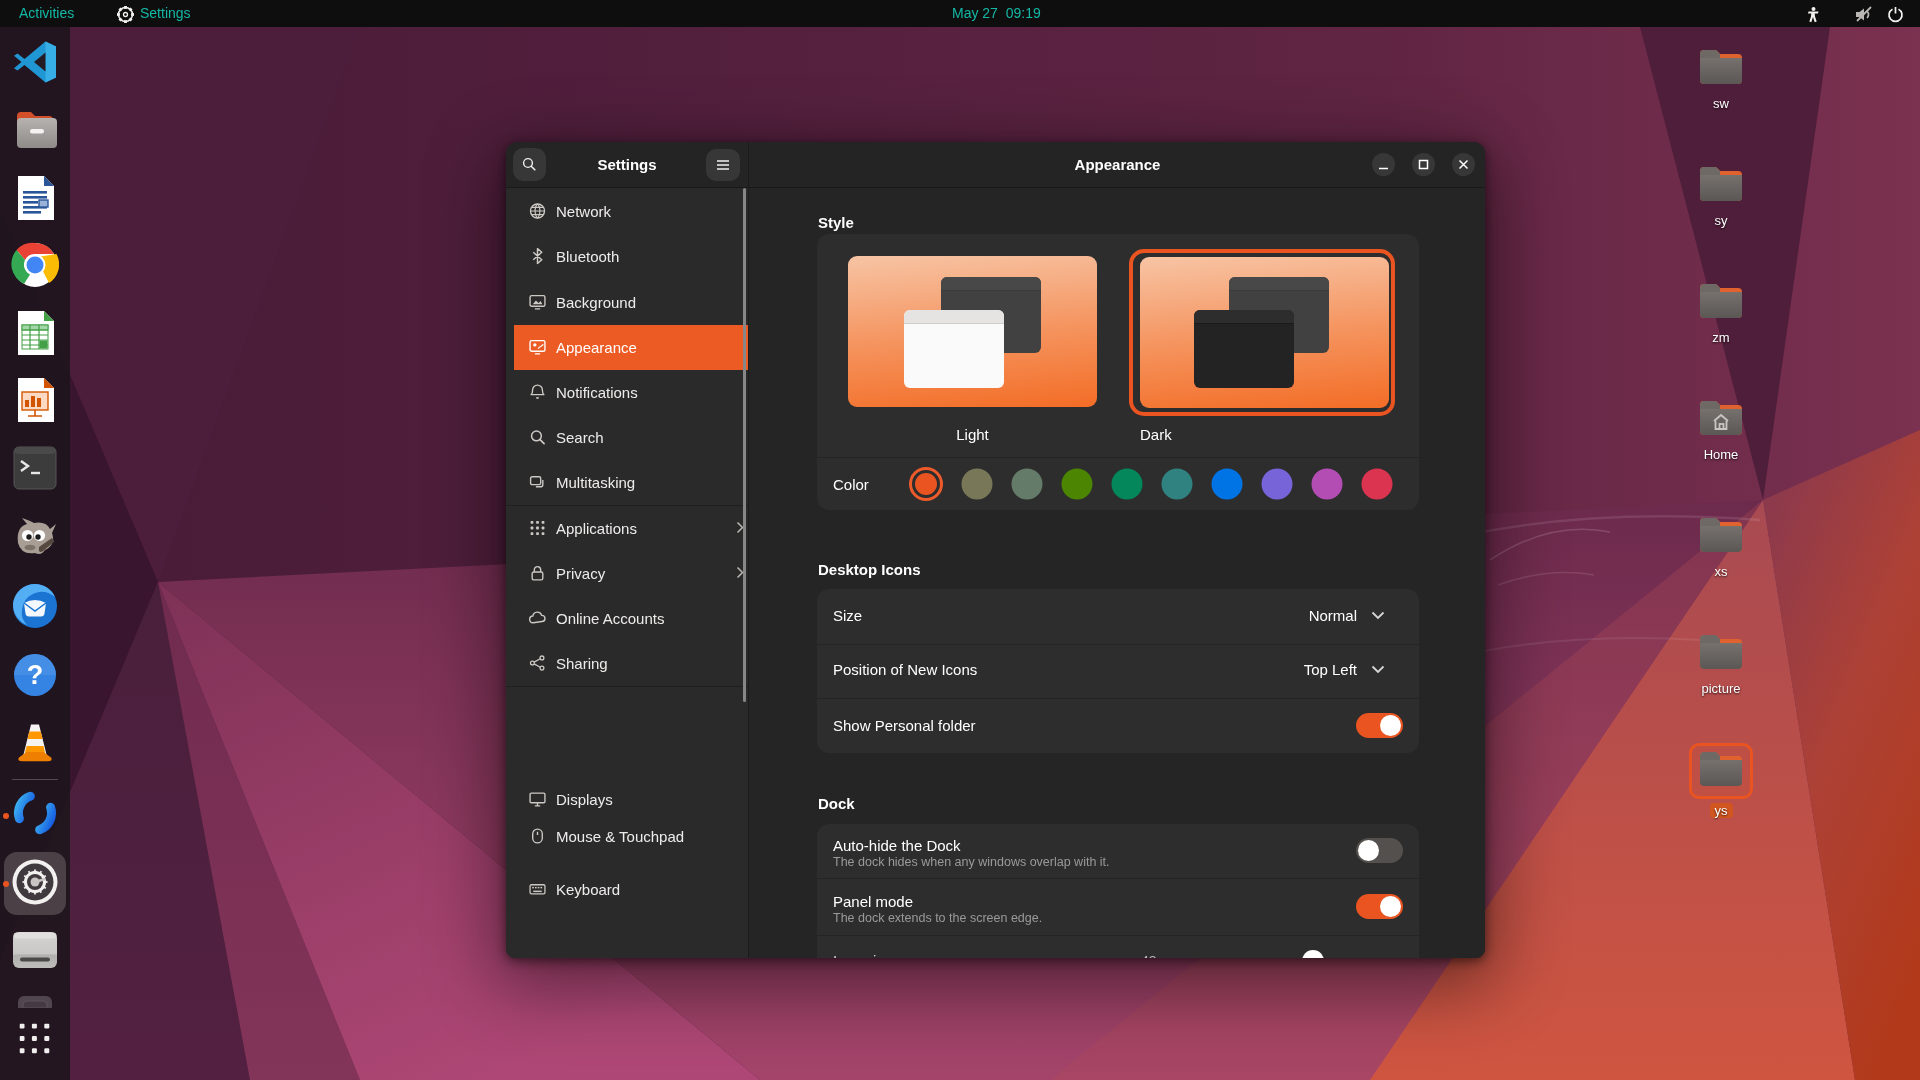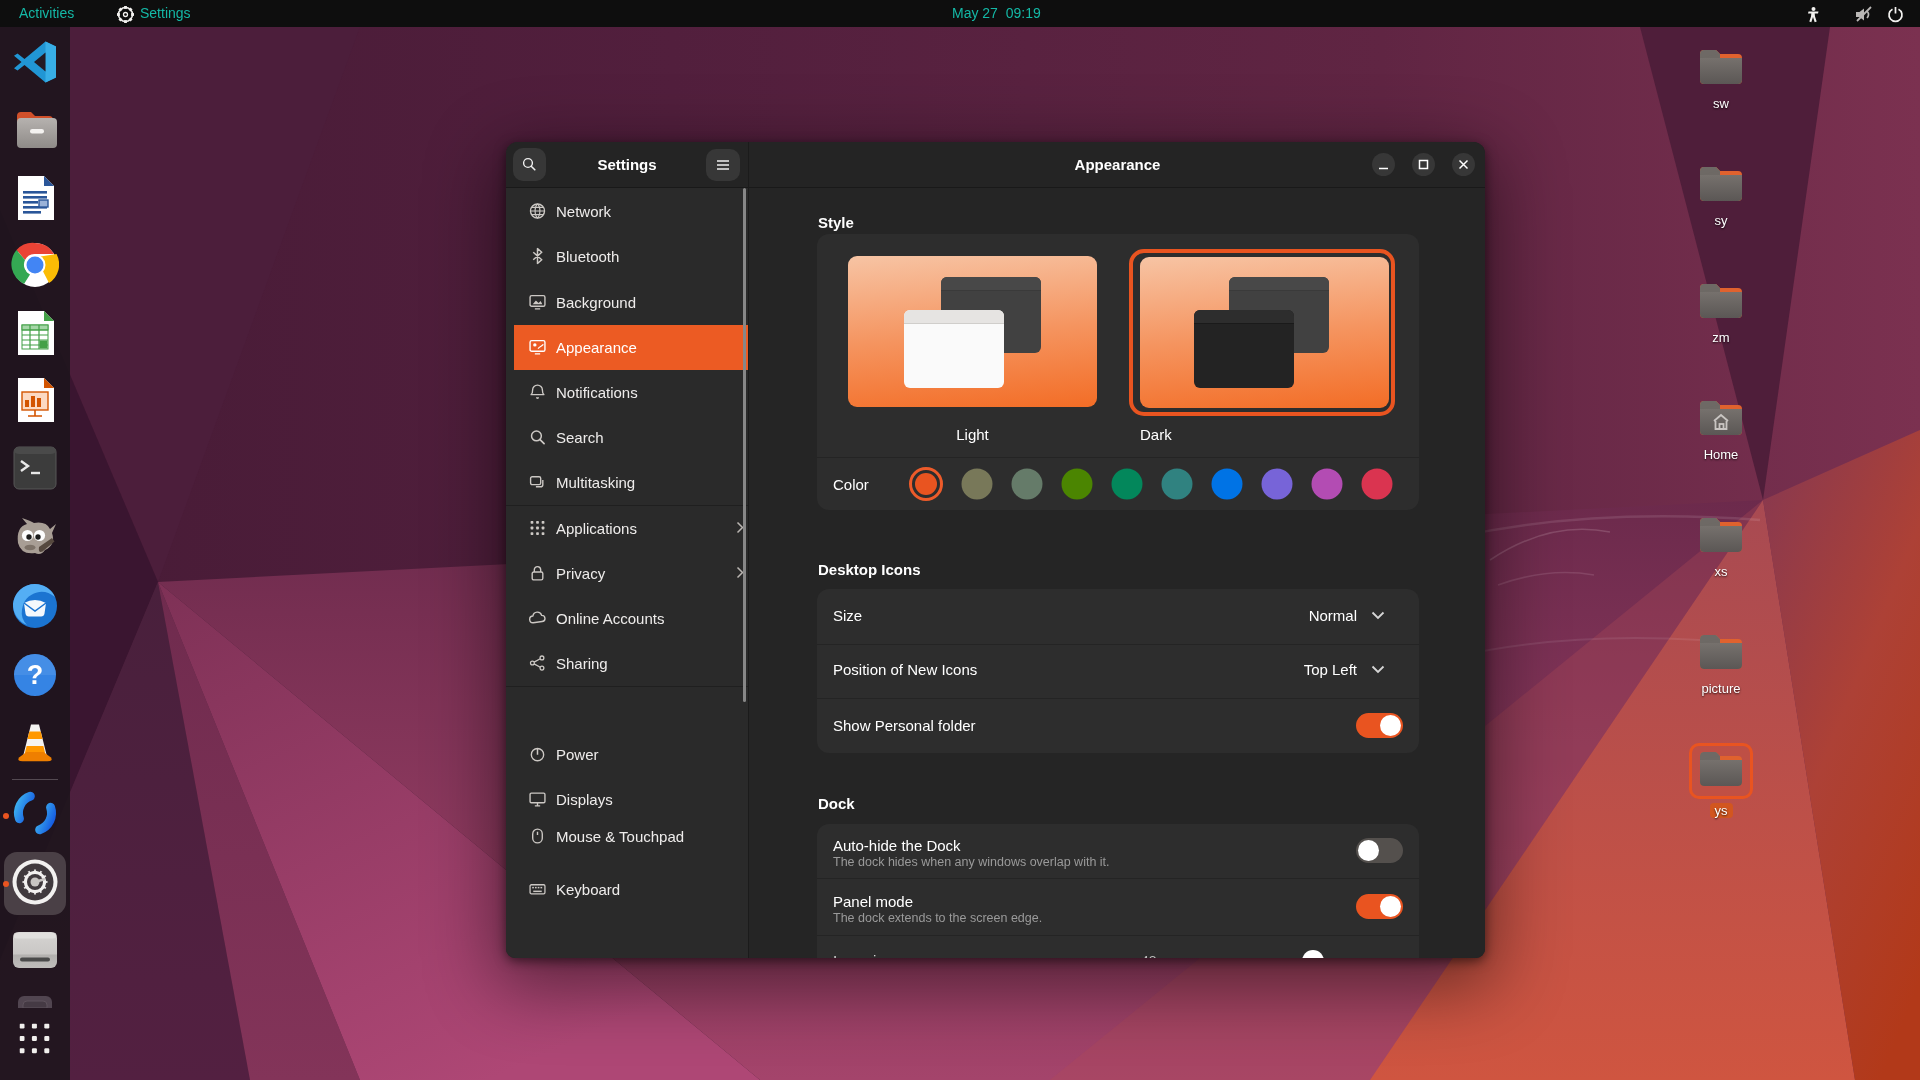--- a/index.html
+++ b/index.html
@@ -494,27 +494,20 @@
             <g fill="none" stroke="#ccc8c4" stroke-width="1.2">
               <circle cx="3.2" cy="8" r="1.8"></circle>
               <circle cx="12.2" cy="3.2" r="1.8"></circle>
               <circle cx="12.2" cy="12.8" r="1.8"></circle>
               <path d="M4.8 7.2 L10.6 4 M4.8 8.8 L10.6 12"></path>
             </g>
           </svg></span>
         <span class="tx">Sharing</span>
       </div>
     <div class="ssep" style="top:544px;"></div>
-    <div class="srow" style="top:589.5px;">
-        <span class="ic"><svg viewBox="0 0 16 16" width="17" height="17">
-            <circle cx="8" cy="8.6" r="5.8" fill="none" stroke="#ccc8c4" stroke-width="1.3"></circle>
-            <path d="M8 2.8 V8.6" stroke="#ccc8c4" stroke-width="1.4"></path>
-          </svg></span>
-        <span class="tx">Power</span>
-      </div>
     <div class="srow" style="top:634.5px;">
         <span class="ic"><svg viewBox="0 0 16 16" width="17" height="17">
             <rect x="1" y="2.5" width="14" height="9" rx="1.2" fill="none" stroke="#ccc8c4" stroke-width="1.3"></rect>
             <path d="M5.5 14.5 h5 M8 11.5 v3" stroke="#ccc8c4" stroke-width="1.3"></path>
           </svg></span>
         <span class="tx">Displays</span>
       </div>
     <div class="srow" style="top:671px;">
         <span class="ic"><svg viewBox="0 0 16 16" width="17" height="17">
             <rect x="3.5" y="1.5" width="9" height="13" rx="4.5" fill="none" stroke="#ccc8c4" stroke-width="1.3"></rect>

